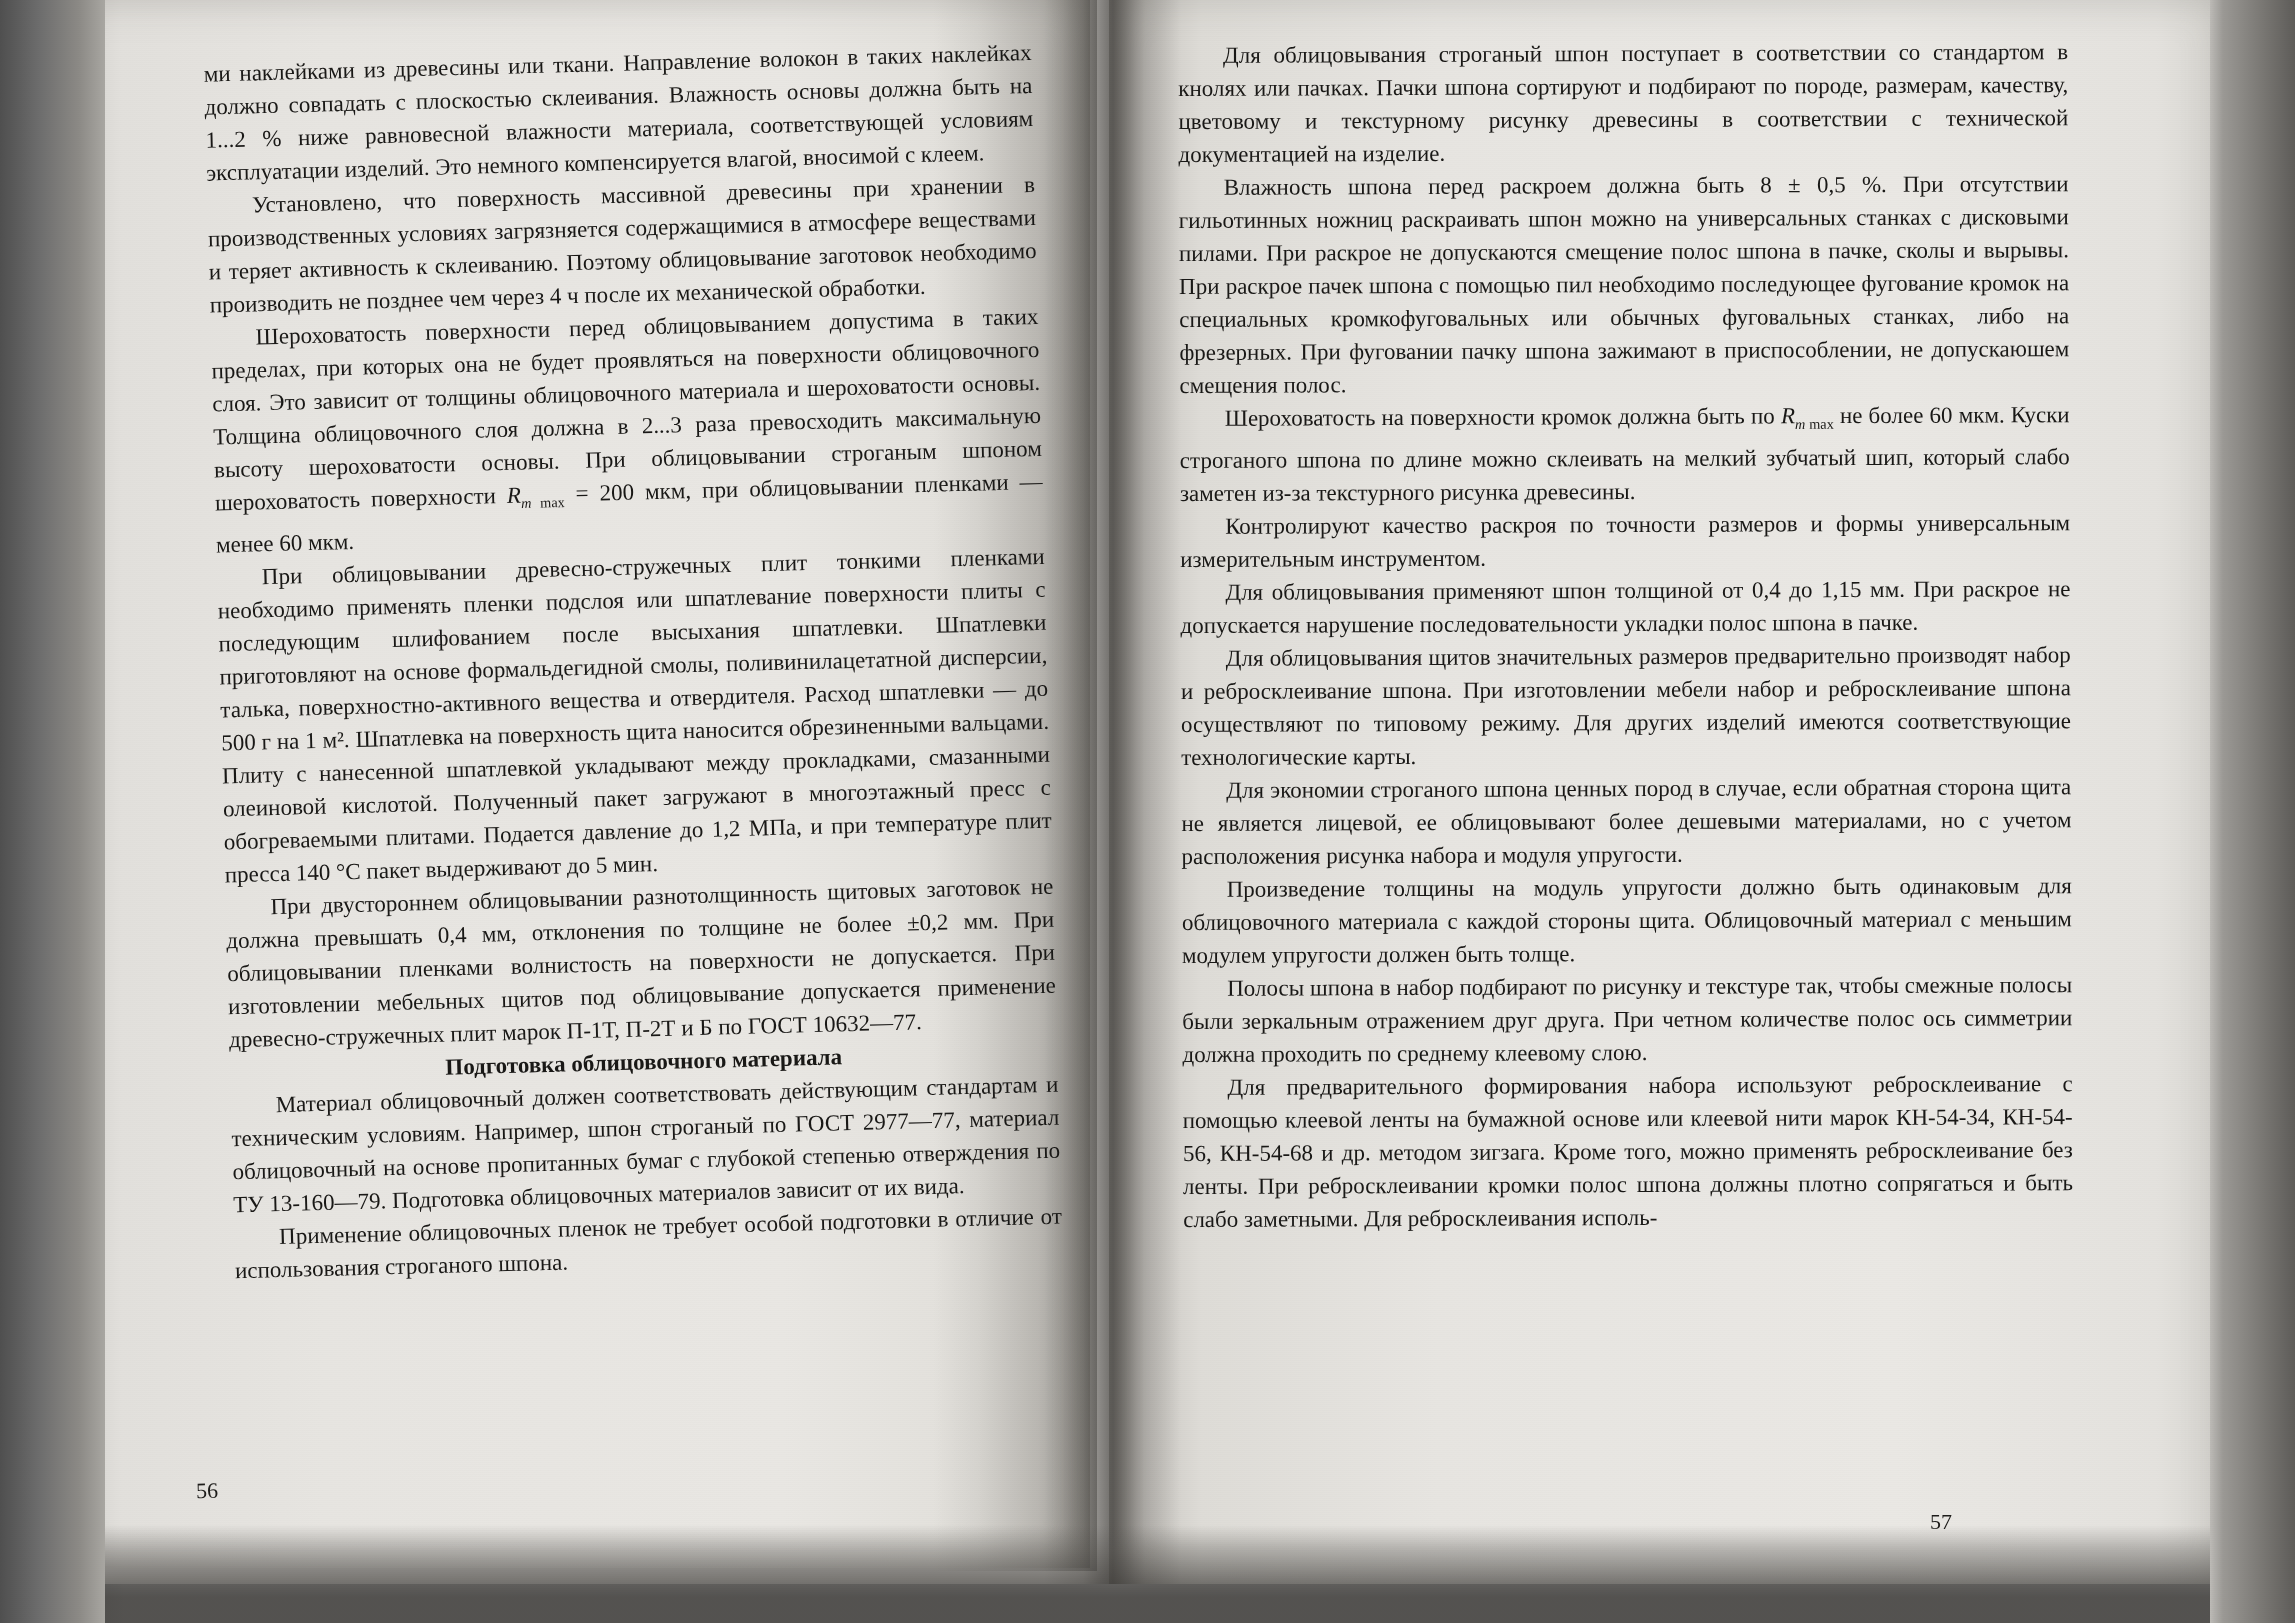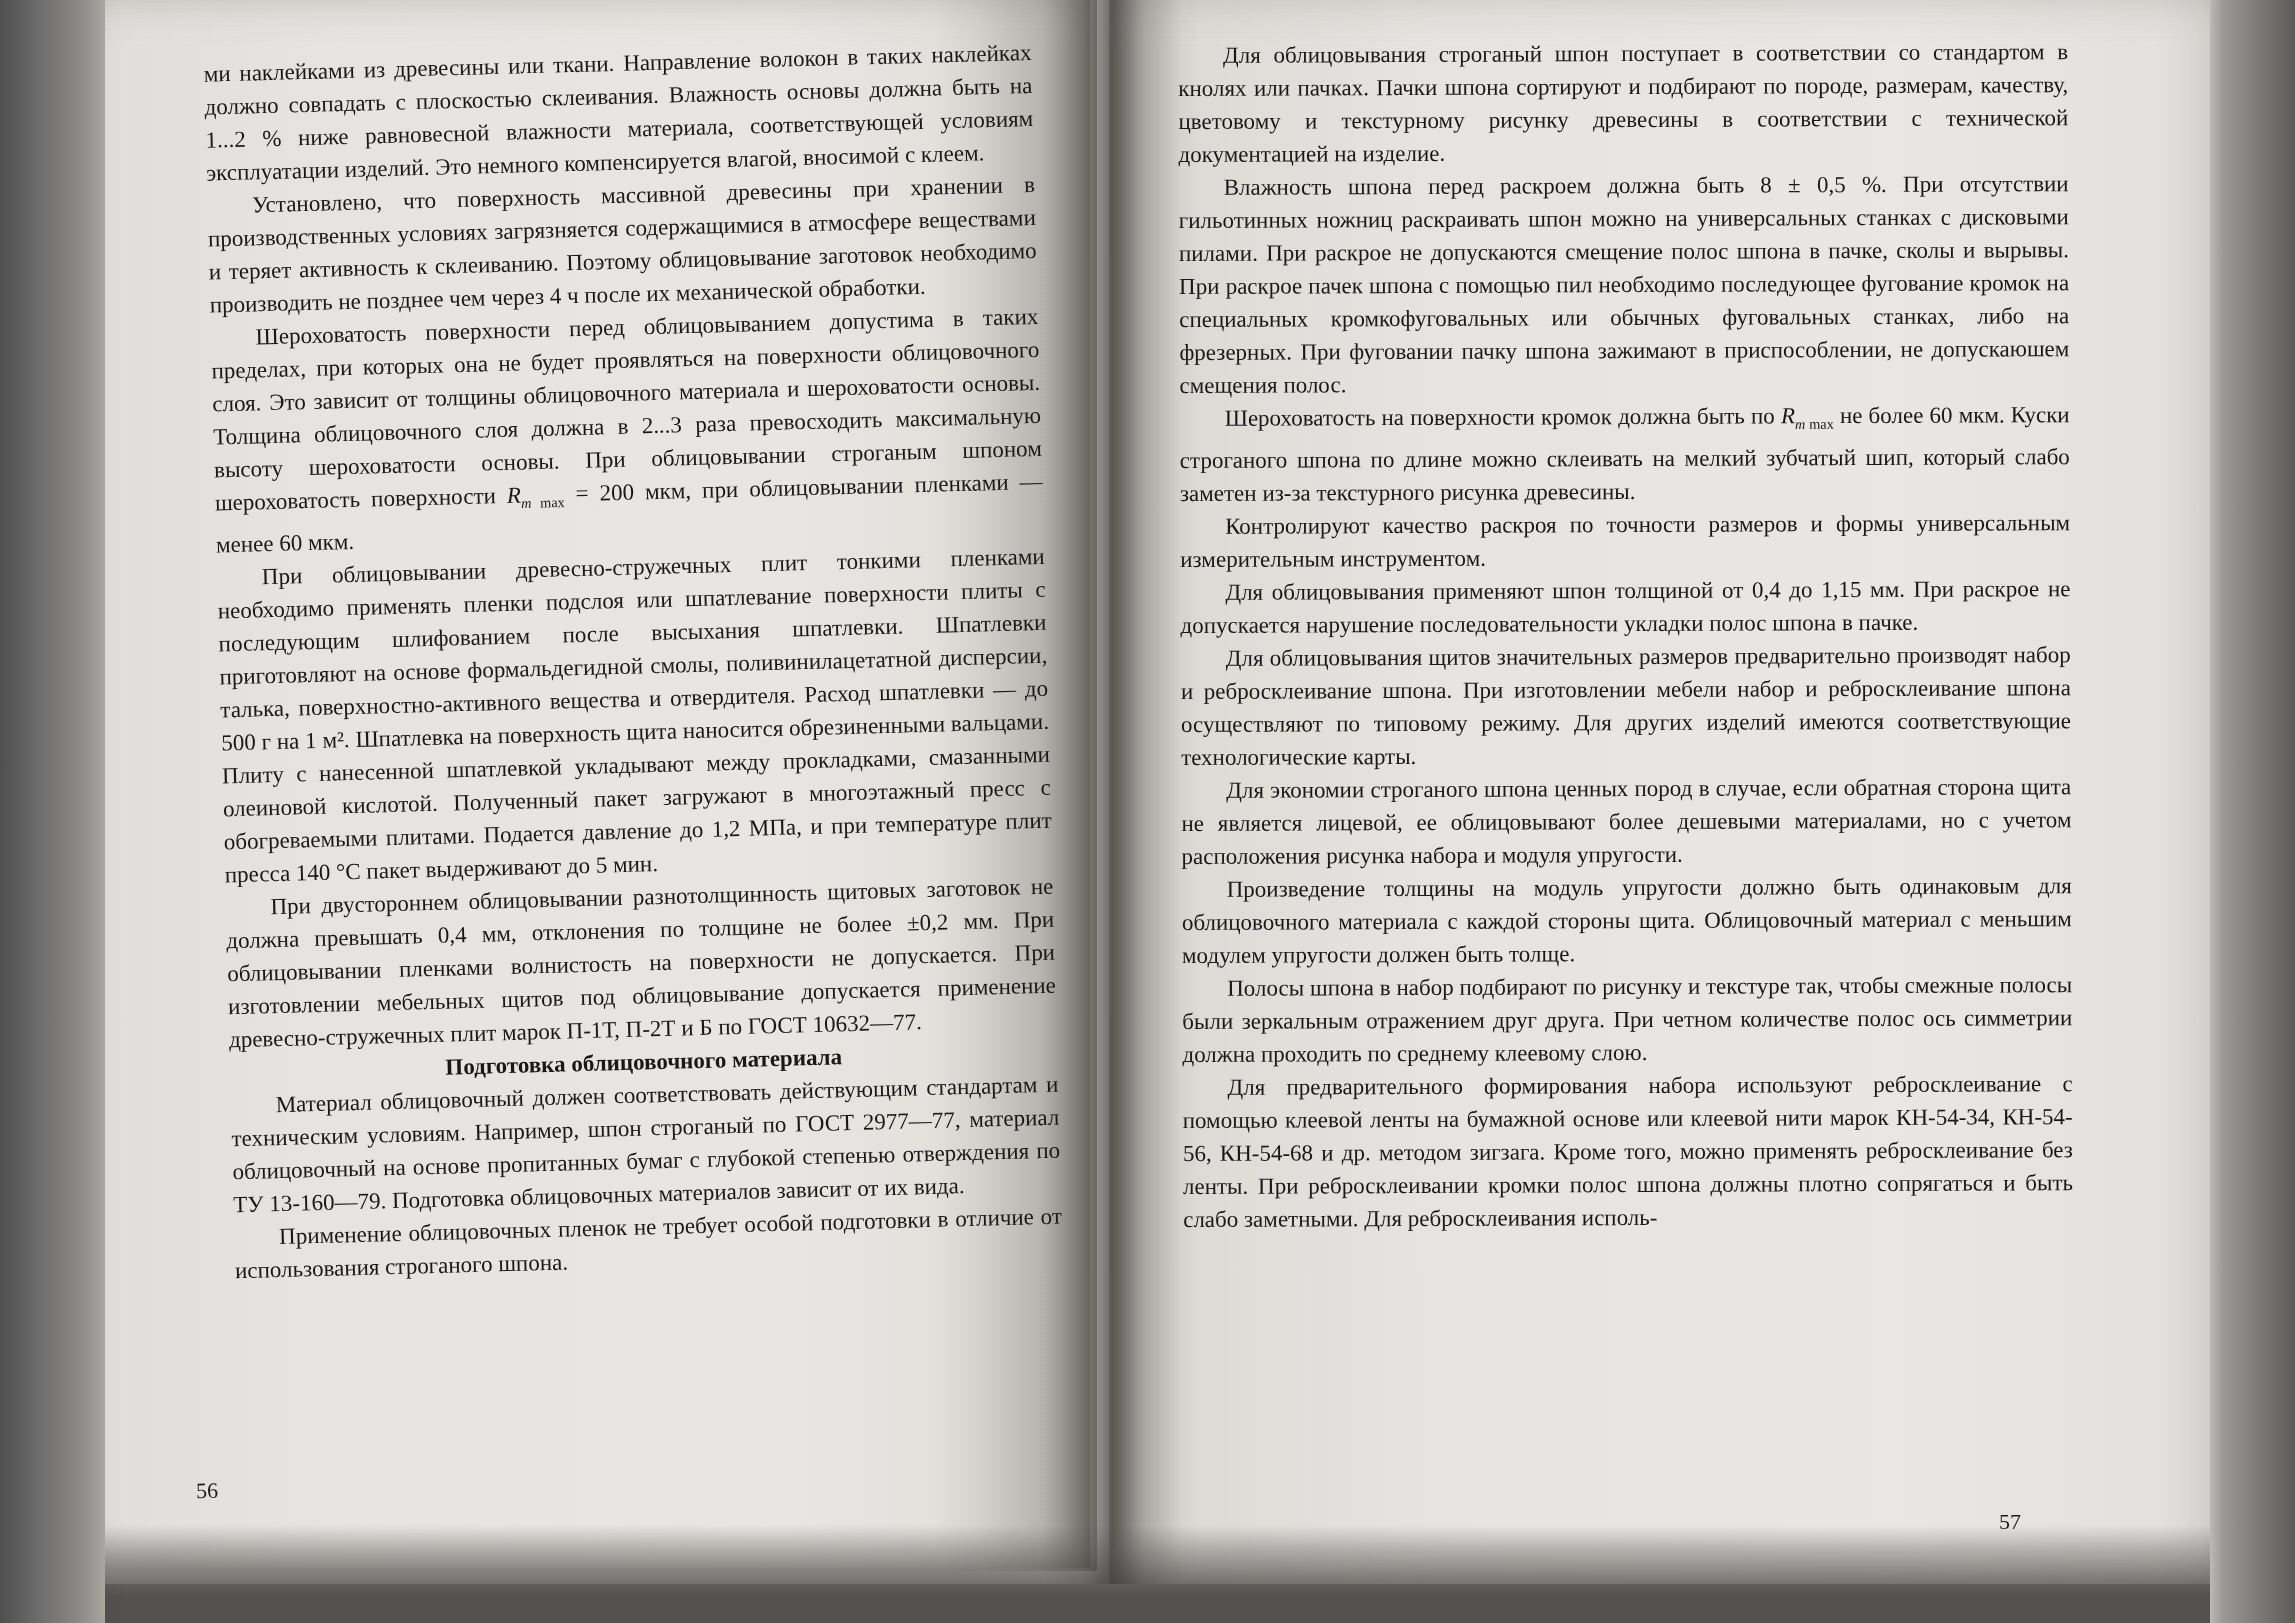--- a/index.html
+++ b/index.html
@@ -152,21 +152,21 @@
     font-size: 23px;
     text-indent: 0 !important;
   }
   .pageno {
     position: absolute;
     font-size: 22px;
     color: #1d1c1a;
     font-family: "Liberation Serif", serif;
   }
   .pageno-left { left: 196px; top: 1478px; transform: rotate(-1.5deg); }
-  .pageno-right { left: 1999px; top: 1509px; font-family: Liberation Serif, serif; }
+  .pageno-right { left: 1930px; top: 1509px; font-family: Liberation Serif, serif; }
 
   .ital { font-style: italic; }
   sub { font-size: 0.62em; }
 
   
   .grain {
     position: absolute;
     inset: 0;
     pointer-events: none;
     background:

